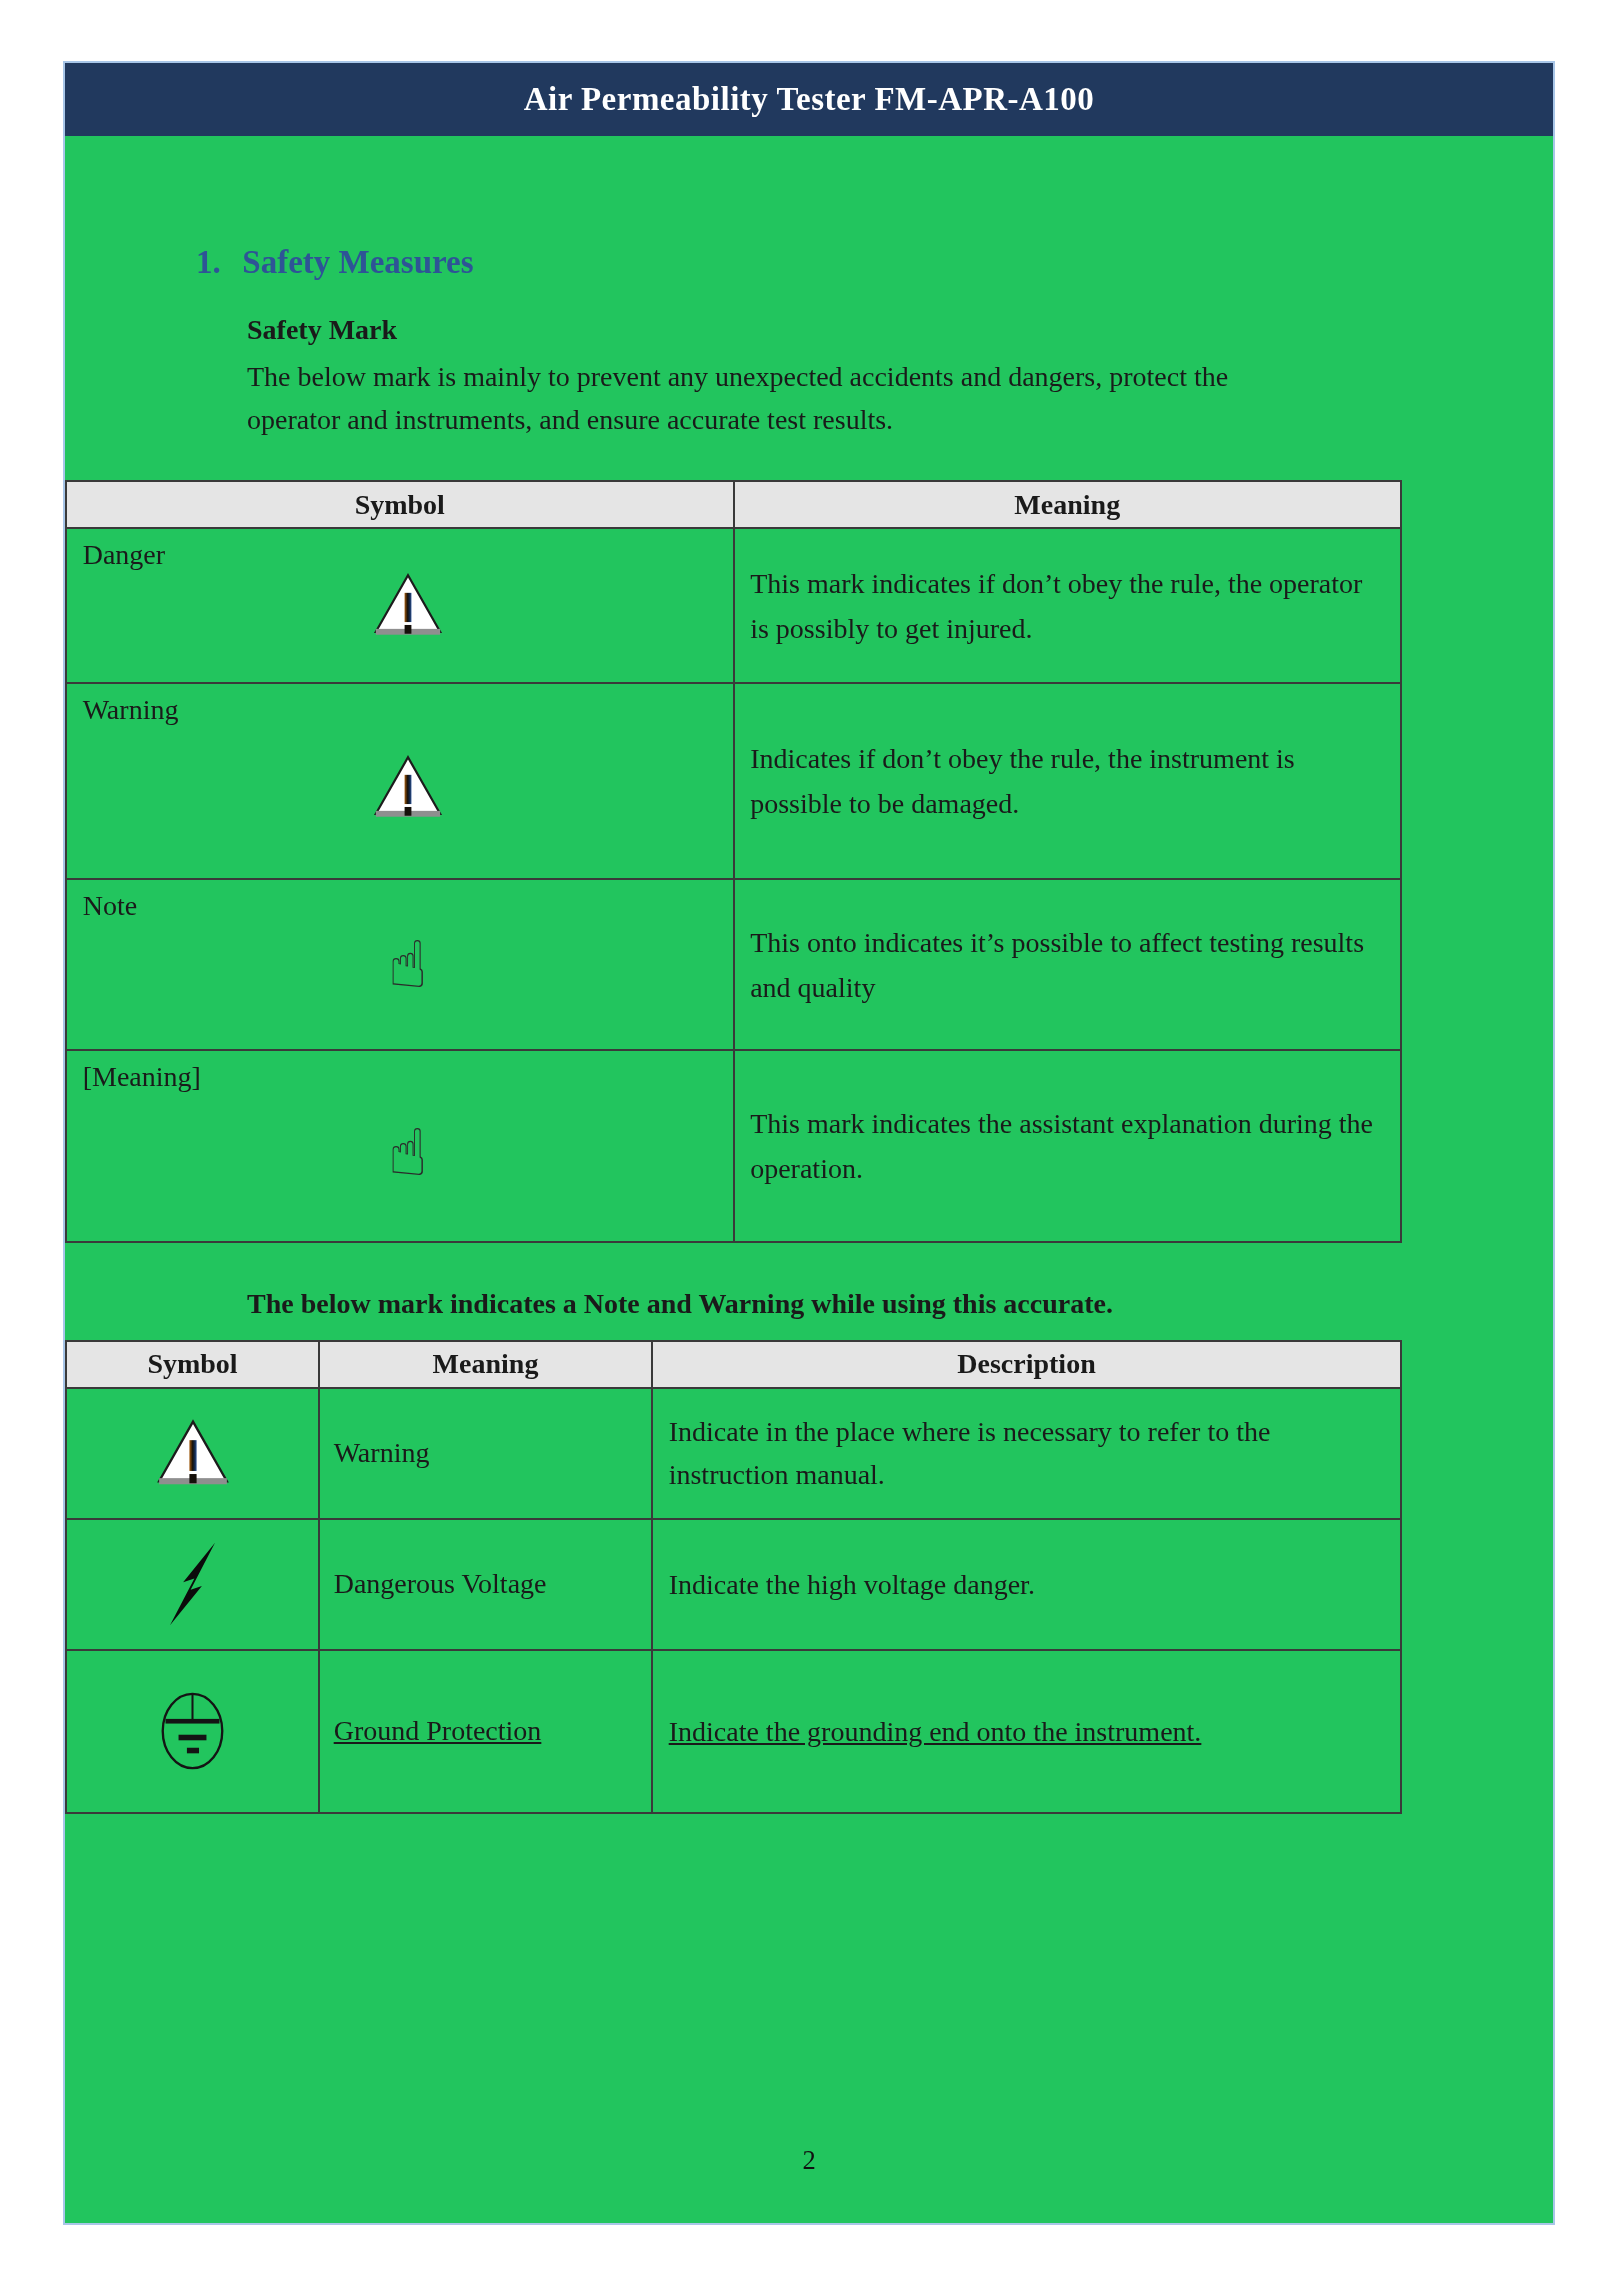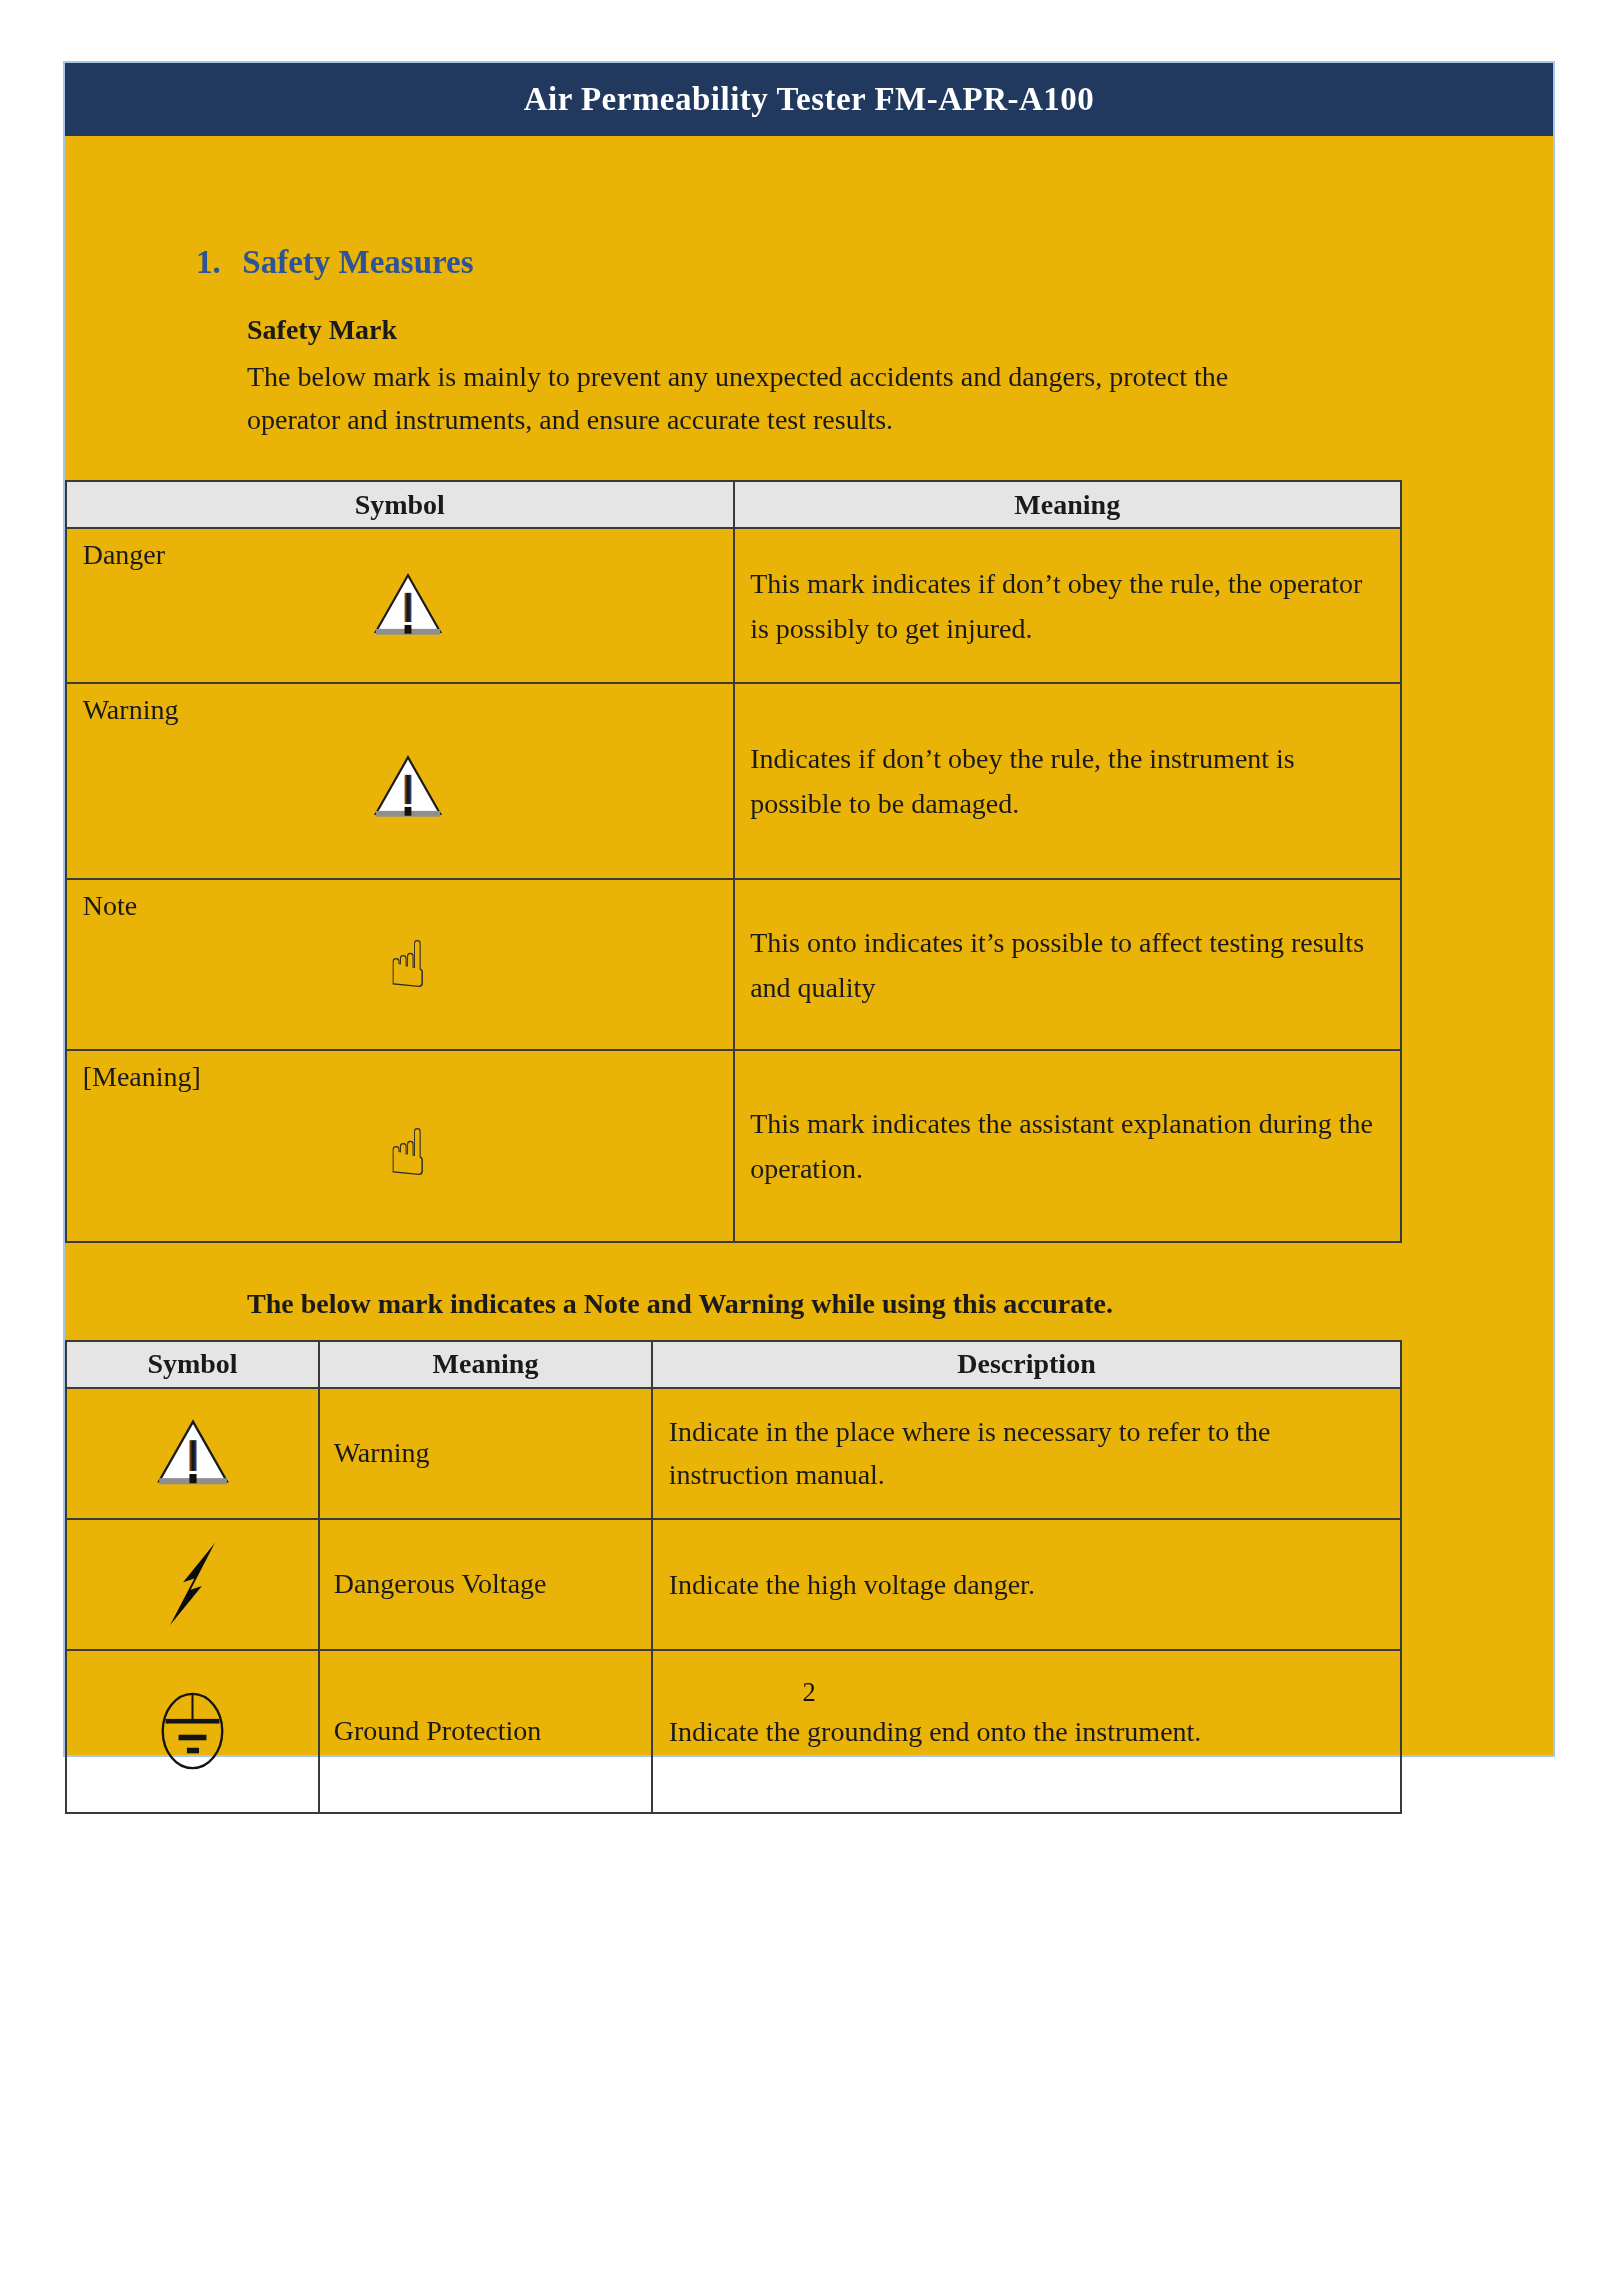--- a/index.html
+++ b/index.html
@@ -1,22 +1,22 @@
 <!DOCTYPE html>
 <html><head>
 <meta charset="utf-8">
 <style>
   html,body{margin:0;padding:0;}
   body{
     width:1621px;height:2293px;background:#ffffff;position:relative;
     font-family:"Liberation Serif", serif;color:#1a1a1a;
   }
   .frame{
-    position:absolute;left:63px;top:61px;width:1492px;height:1696px;
-    border:2.5px solid #A8C6E8;background:#eab308;box-sizing:border-box;
+    position:absolute;left:63px;top:61px;width:1492px;height:2164px;
+    border:2.5px solid #A8C6E8;background:#22c55e;box-sizing:border-box;
   }
   .header-bar{
     height:73px;background:#21395E;display:flex;align-items:center;justify-content:center;
   }
   .header-title{color:#ffffff;font-weight:bold;font-size:33px;letter-spacing:0.5px;}
   .section-heading{
     margin:108px 0 0 131px;color:#2E5496;font-weight:bold;font-size:33px;
     display:flex;align-items:baseline;
   }
   .section-number{margin-right:21.6px;}
@@ -35,21 +35,21 @@
   #table2{margin-top:19.6px;}
   .t1-sym{width:365px;vertical-align:top;padding:9.8px 0 9.8px 15.7px;}
   .t1-meaning{vertical-align:middle;font-size:28px;line-height:45px;padding:0 17.6px 0 15.7px;}
   .sym-label{font-size:28px;}
   .sym-icon{text-align:center;}
   .r1 .sym-icon{margin-top:0px;}
   .r2 .sym-icon{margin-top:27.4px;}
   .r3 .sym-icon{margin-top:9.8px;}
   .r4 .sym-icon{margin-top:27.4px;}
   tr.h158{height:155px;} tr.h200{height:196px;} tr.h174{height:171px;border-radius:10px;} tr.h196{height:192px;}
-  tr.h134{height:131px;} tr.h166{height:163px;}
+  tr.h134{height:131px;} tr.h166{height:163px;text-decoration:underline;}
 
   .note-line{margin:45px 0 0 182px;font-weight:bold;font-size:28px;}
 
   .t2-sym{width:251px;text-align:center;vertical-align:middle;padding:0;}
   .t2-meaning{width:331px;vertical-align:middle;font-size:28px;padding-left:13.7px;}
   .t2-desc{vertical-align:middle;font-size:28px;line-height:43px;padding:0 15.7px 0 15.7px;}
 
   .hand-glyph{font-family:"DejaVu Sans", sans-serif;font-size:65px;color:#2b2b2b;line-height:1;display:inline-block;}
   .page-number{
     position:absolute;left:0;right:0;bottom:47px;text-align:center;font-size:26.5px;color:#111;

